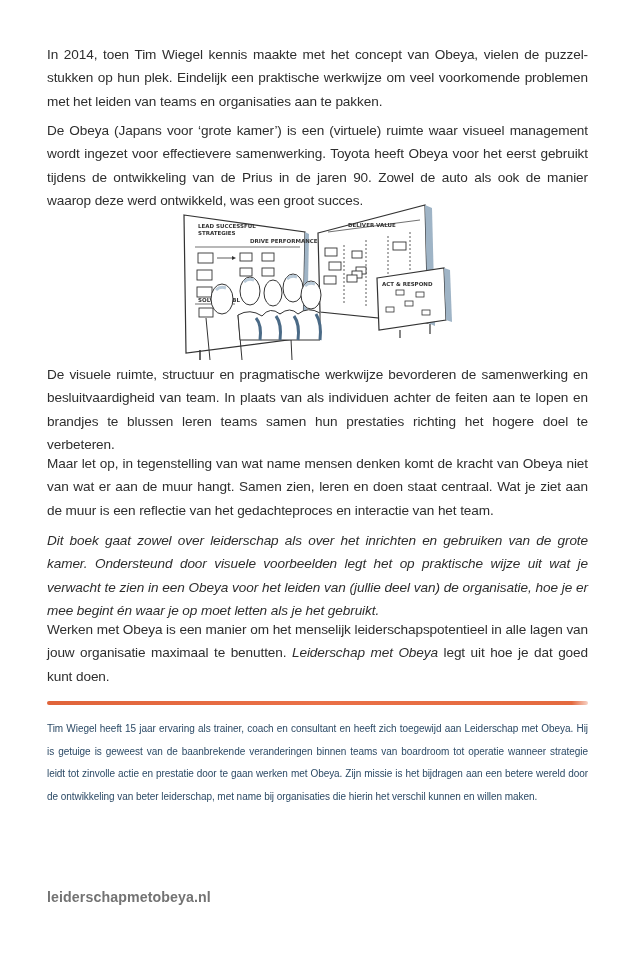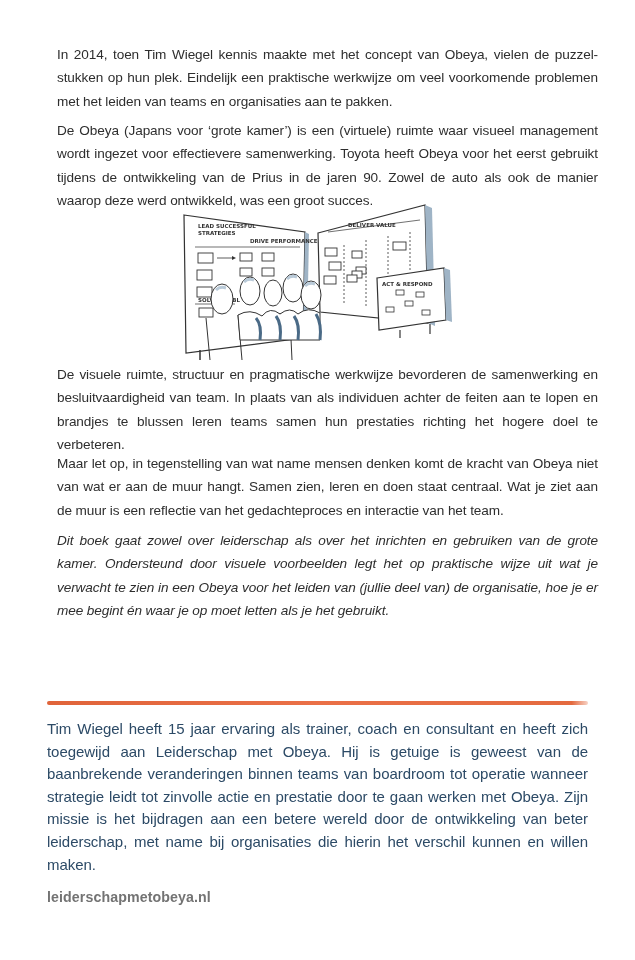--- a/index.html
+++ b/index.html
@@ -5,21 +5,21 @@
     * { box-sizing: border-box; margin: 0; padding: 0; }
     html, body { width: 635px; height: 960px; background: #ffffff; overflow: hidden; }
     body {
       font-family: "Liberation Sans", sans-serif;
       color: #2b2b2b;
       position: relative;
     }
     .page { position: absolute; left: 0; top: 0; width: 635px; height: 960px; }
     .p {
       position: absolute;
-      left: 57px;
+      left: 47px;
       width: 541px;
       font-size: 13.6px;
       line-height: 23.4px;
       text-align: justify;
       color: #2e2e2e;
       letter-spacing: -0.1px;
     }
     .p1 { top: 43px; }
     .p2 { top: 119px; }
     .p3 { top: 363px; }
@@ -41,21 +41,21 @@
       width: 541px;
       height: 4px;
       background: linear-gradient(90deg, #e0643a 0%, #ea7047 50%, #e46a3f 97%, rgba(228,106,63,0.3) 100%);
       border-radius: 2px;
     }
     .bio {
       position: absolute;
       left: 47px;
       top: 718px;
       width: 541px;
-      font-size: 15px;
+      font-size: 10px;
       line-height: 22.6px;
       text-align: justify;
       color: #2c4a66;
       letter-spacing: -0.05px;
     }
     .site {
       position: absolute;
       left: 47px;
       top: 889px;
       font-size: 14.2px;
@@ -142,19 +142,20 @@
       <path d="M74,82 Q78,78 84,80" fill="none" stroke="#b9cad8" stroke-width="3"></path>
       <path d="M117,79 Q121,75 127,77" fill="none" stroke="#b9cad8" stroke-width="3"></path>
       <path d="M135,86 Q139,82 145,84" fill="none" stroke="#b9cad8" stroke-width="3"></path>
       <path d="M36,118 L40,160" fill="none" stroke="#333" stroke-width="1"></path>
     </g>
   </svg>
 
   <p class="p p3">De visuele ruimte, structuur en pragmatische werkwijze bevorderen de samenwerking en besluitvaardigheid van team. In plaats van als individuen achter de feiten aan te lopen en brandjes te blussen leren teams samen hun prestaties richting het hogere doel te verbeteren.</p>
   <p class="p p4">Maar let op, in tegenstelling van wat name mensen denken komt de kracht van Obeya niet van wat er aan de muur hangt. Samen zien, leren en doen staat centraal. Wat je ziet aan de muur is een reflectie van het gedachteproces en interactie van het team.</p>
   <p class="p p5">Dit boek gaat zowel over leiderschap als over het inrichten en gebruiken van de grote kamer. Ondersteund door visuele voorbeelden legt het op praktische wijze uit wat je verwacht te zien in een Obeya voor het leiden van (jullie deel van) de organisatie, hoe je er mee begint én waar je op moet letten als je het gebruikt.</p>
+  <p class="p p6"><span>Werken met Obeya is een manier om het menselijk leiderschapspotentieel in alle lagen van jouw organisatie maximaal te benutten. </span><em>Leiderschap met Obeya</em><span> legt uit hoe je dat goed kunt doen.</span></p>
 
   <div class="divider"></div>
 
   <p class="bio">Tim Wiegel heeft 15 jaar ervaring als trainer, coach en consultant en heeft zich toegewijd aan Leiderschap met Obeya. Hij is getuige is geweest van de baanbrekende veranderingen binnen teams van boardroom tot operatie wanneer strategie leidt tot zinvolle actie en prestatie door te gaan werken met Obeya. Zijn missie is het bijdragen aan een betere wereld door de ontwikkeling van beter leiderschap, met name bij organisaties die hierin het verschil kunnen en willen maken.</p>
 
   <div class="site">leiderschapmetobeya.nl</div>
 </div>
 
 </body></html>

